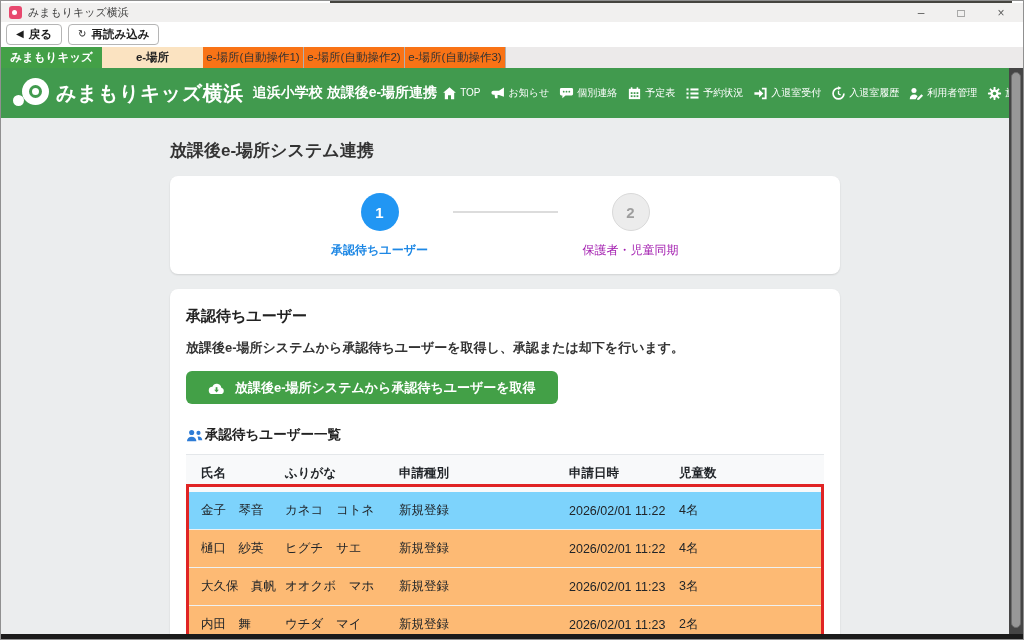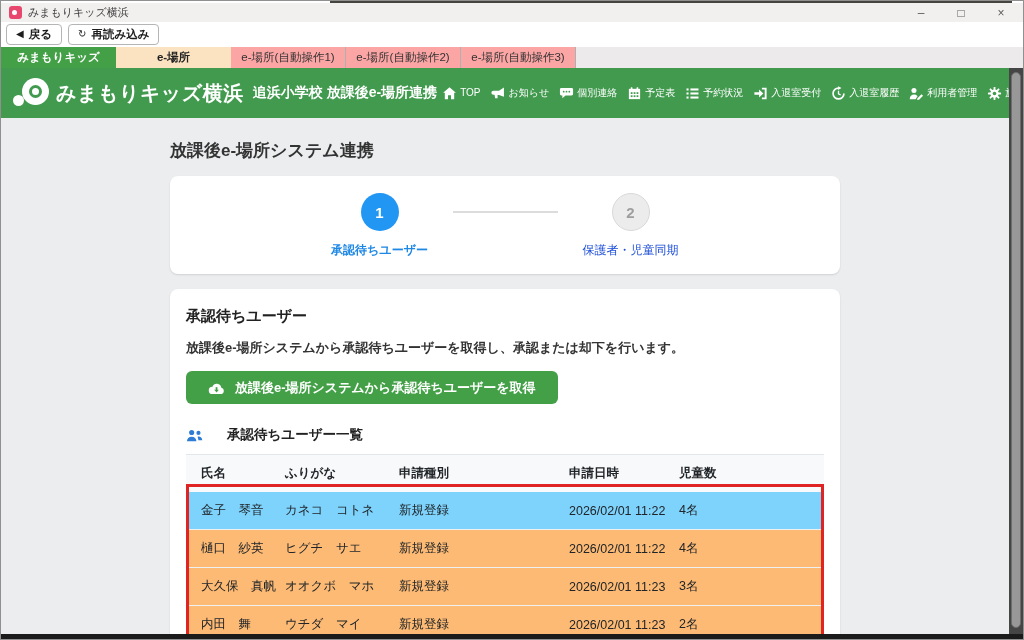--- a/index.html
+++ b/index.html
@@ -13,24 +13,24 @@
   .titlebar{position:absolute;top:3px;left:1px;right:1px;height:19px;background:#f1f0ef;display:flex;align-items:center;padding:0 8px;z-index:5;}
   .app-icon{width:13px;height:13px;border-radius:3px;background:var(--titlebar-app-pink,#e8486e);position:relative;margin-right:6px;flex:none;}
   .app-icon::after{content:"";position:absolute;left:2.5px;top:4px;width:5px;height:5px;border-radius:50%;background:#fff;}
   .win-title{font-size:11px;color:#3c3c3c;}
   .win-controls{margin-left:auto;display:flex;gap:24px;color:#5c5c5c;padding-right:6px;}
   .win-controls span{font-size:12px;width:16px;text-align:center;line-height:16px;}
   .toolbar{position:absolute;top:22px;left:1px;right:1px;height:25px;background:#fff;display:flex;align-items:center;gap:6px;padding:0 5px;z-index:5;}
   .tool-btn{border:1px solid #b5b5b5;border-radius:4px;background:#fff;font-size:11.5px;font-weight:700;color:#1d1d1d;padding:2px 9px 3px;display:flex;align-items:center;gap:5px;line-height:14px;}
   .tool-btn .glyph{font-size:10px;font-weight:400;}
   .tabbar{position:absolute;top:47px;left:1px;right:1px;height:21px;background:#eceaea;display:flex;z-index:5;}
-  .tab{width:115px;display:flex;align-items:center;justify-content:center;font-size:11.5px;color:#333;white-space:nowrap;overflow:hidden;}
+  .tab{width:101px;display:flex;align-items:center;justify-content:center;font-size:11.5px;color:#333;white-space:nowrap;overflow:hidden;}
   .tab.green{background:var(--tab-active-green,#43a047);color:#fff;font-weight:700;}
   .tab.peach{background:var(--tab-selected-peach,#fbe3c1);font-weight:700;color:#222;}
-  .tab.gray{background:#fca5a5;border-right:1px solid #b0b0b0;}
+  .tab.gray{background:#f97316;border-right:1px solid #b0b0b0;}
 
   
   .webview{position:absolute;top:68px;left:1px;right:1px;bottom:6px;background:#ebedee;z-index:3;}
   .bottom-strip{position:absolute;left:0;right:0;bottom:0;height:6px;background:#1b1b1b;z-index:55;}
   .scrollbar{position:absolute;top:0;right:0;bottom:0;width:14px;background:#454545;z-index:8;}
   .scroll-thumb{position:absolute;left:2px;right:2px;top:4px;height:556px;background:#989898;border-radius:6px;border:1px solid #6d6d6d;}
 
   
   .appheader{position:absolute;top:0;left:0;right:14px;height:50px;background:var(--header-green,#419a4e);display:flex;align-items:center;padding:0 6px 0 12px;color:#fff;white-space:nowrap;}
   .logo{position:relative;width:36px;height:32px;flex:none;margin-right:7px;}
@@ -50,29 +50,29 @@
   .page-title{margin-top:21px;font-size:17px;font-weight:700;color:#333;}
   .card{background:#fff;border-radius:8px;box-shadow:0 1px 2px rgba(0,0,0,.12);}
 
   .stepper-card{margin-top:14px;height:98px;display:flex;align-items:flex-start;justify-content:center;padding-top:17px;}
   .step{display:flex;flex-direction:column;align-items:center;width:110px;}
   .step-circle{width:38px;height:38px;border-radius:50%;display:flex;align-items:center;justify-content:center;font-size:15px;font-weight:700;}
   .step.active .step-circle{background:var(--step-active-blue,#2196f3);color:#fff;}
   .step.inactive .step-circle{background:#ececec;border:1px solid #d9d9d9;color:#9e9e9e;}
   .step-label{margin-top:11px;font-size:12px;white-space:nowrap;}
   .step.active .step-label{color:var(--step-label-blue,#1e88e5);font-weight:700;}
-  .step.inactive .step-label{color:#1d4ed8;}
+  .step.inactive .step-label{color:#a21caf;}
   .connector{width:105px;height:2px;background:#dcdcdc;margin:18px 18px 0;}
 
   .panel-card{position:relative;margin-top:15px;height:380px;padding:18px 16px 0;overflow:hidden;}
   .panel-heading{font-size:15px;font-weight:700;color:#222;}
   .panel-desc{margin-top:13px;font-size:13px;font-weight:700;color:#333;}
   .fetch-btn{margin-top:14px;height:33px;border:none;border-radius:6px;background:var(--button-green,#43a047);color:#fff;font-size:13px;font-weight:700;display:inline-flex;align-items:center;gap:10px;padding:16px 22px;font-family:inherit;}
   .fetch-btn svg{width:17px;height:14px;}
-  .list-heading{margin-top:22px;display:flex;align-items:center;gap:24px;font-size:13.5px;font-weight:700;color:#222;}
+  .list-heading{margin-top:22px;display:flex;align-items:center;gap:2px;font-size:13.5px;font-weight:700;color:#222;}
   .list-heading svg{width:17px;height:13px;}
 
   table{width:100%;border-collapse:collapse;margin-top:10px;table-layout:fixed;}
   thead th{background:#f8f9fa;border-top:1px solid #e4e7ea;font-size:12.5px;font-weight:700;text-align:left;padding:10px 0;color:#212529;}
   th:first-child,td:first-child{padding-left:15px;}
   td{font-size:12.5px;color:#212529;padding:10px 0;white-space:nowrap;overflow:hidden;}
   tbody tr{background:#fdba74;}
   tbody tr:first-child{background:#7dd3fc;padding-left:32px;}
   tbody tr + tr td{border-top:1px solid #eef1f1;}
   .highlight-box{position:absolute;left:16px;right:16px;top:195px;height:154px;border:3px solid var(--highlight-red,#e02424);pointer-events:none;z-index:10;}

